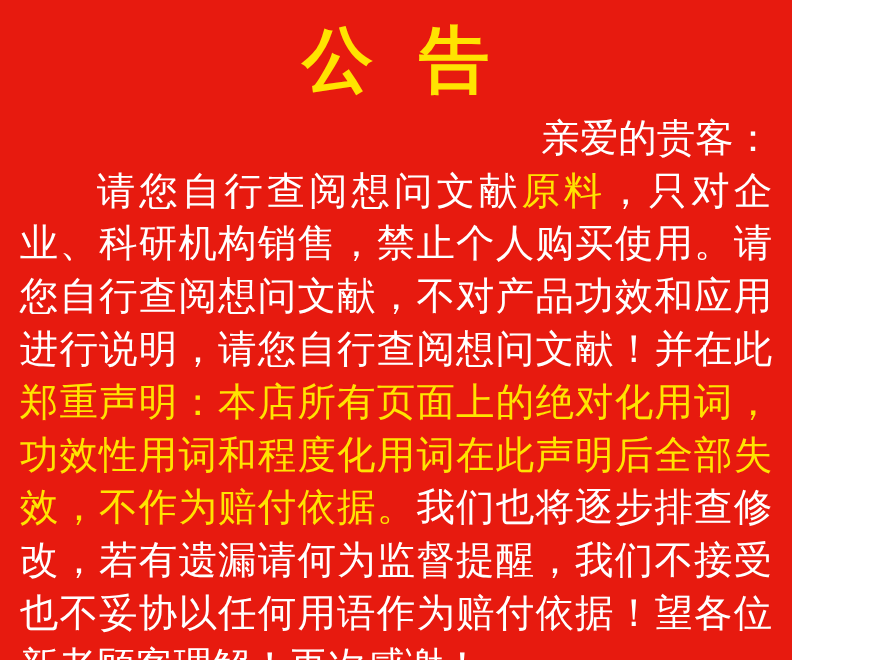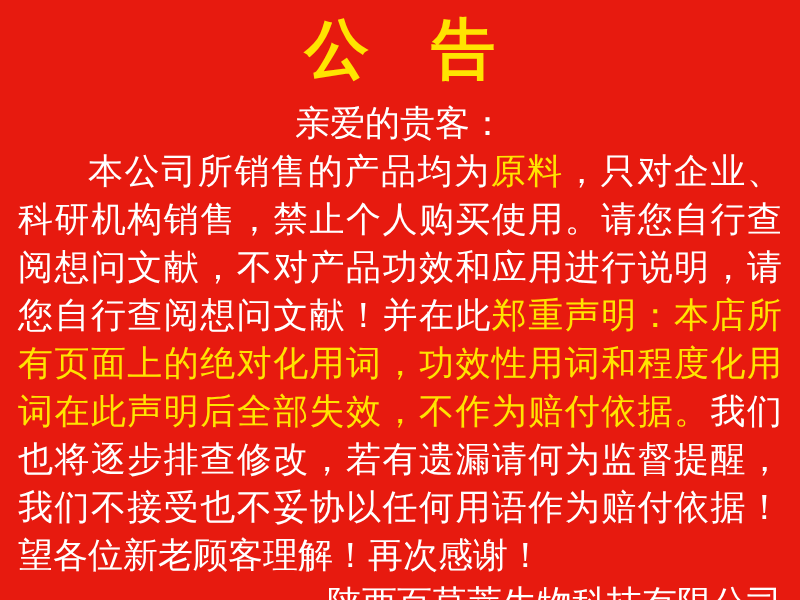--- a/index.html
+++ b/index.html
@@ -8,24 +8,24 @@
       --text-color: #FFFFFF;
     }
     * { margin: 0; padding: 0; box-sizing: border-box; }
     html, body {
       width: 800px;
       height: 600px;
       overflow: hidden;
       background: #fff;
     }
     .poster {
-      width: 800px;
+      width: 720px;
       height: 600px;
       background: var(--bg-color);
-      font-family: Liberation Mono, monospace;
+      font-family: Liberation Sans, sans-serif;
       overflow: hidden;
     }
     .title {
       height: 102px;
       line-height: 108px;
       text-align: center;
       color: var(--accent-color);
       font-size: 64px;
       font-weight: bold;
       letter-spacing: 12px;
@@ -33,21 +33,21 @@
       white-space: nowrap;
     }
     .body-text {
       padding: 0 18px;
       color: var(--text-color);
       font-size: 35px;
       line-height: 48px;
       font-weight: normal;
     }
     .greeting {
-      text-align: center;
+      text-align: right;
     }
     .paragraph {
       text-align: justify;
       text-indent: 2em;
       word-break: break-all;
     }
     .seg-white { color: var(--text-color); }
     .seg-yellow { color: var(--accent-color); }
     .signature {
       text-align: right;
@@ -55,17 +55,17 @@
   </style>
 </head>
 <body>
 
 <div class="poster">
   <div class="title">公 告</div>
 
   <div class="body-text">
     <div class="greeting">亲爱的贵客：</div>
 
-    <div class="paragraph"><span class="seg-white">本公司所销售的产品均为</span><span class="seg-yellow">原料</span><span class="seg-white">，只对企业、科研机构销售，禁止个人购买使用。请您自行查阅想问文献，不对产品功效和应用进行说明，请您自行查阅想问文献！并在此</span><span class="seg-yellow">郑重声明：本店所有页面上的绝对化用词，功效性用词和程度化用词在此声明后全部失效，不作为赔付依据。</span><span class="seg-white">我们也将逐步排查修改，若有遗漏请何为监督提醒，我们不接受也不妥协以任何用语作为赔付依据！望各位新老顾客理解！再次感谢！</span></div>
+    <div class="paragraph"><span class="seg-white">请您自行查阅想问文献</span><span class="seg-yellow">原料</span><span class="seg-white">，只对企业、科研机构销售，禁止个人购买使用。请您自行查阅想问文献，不对产品功效和应用进行说明，请您自行查阅想问文献！并在此</span><span class="seg-yellow">郑重声明：本店所有页面上的绝对化用词，功效性用词和程度化用词在此声明后全部失效，不作为赔付依据。</span><span class="seg-white">我们也将逐步排查修改，若有遗漏请何为监督提醒，我们不接受也不妥协以任何用语作为赔付依据！望各位新老顾客理解！再次感谢！</span></div>
 
     <div class="signature">陕西百草萃生物科技有限公司</div>
   </div>
 </div>
 
 </body></html>

